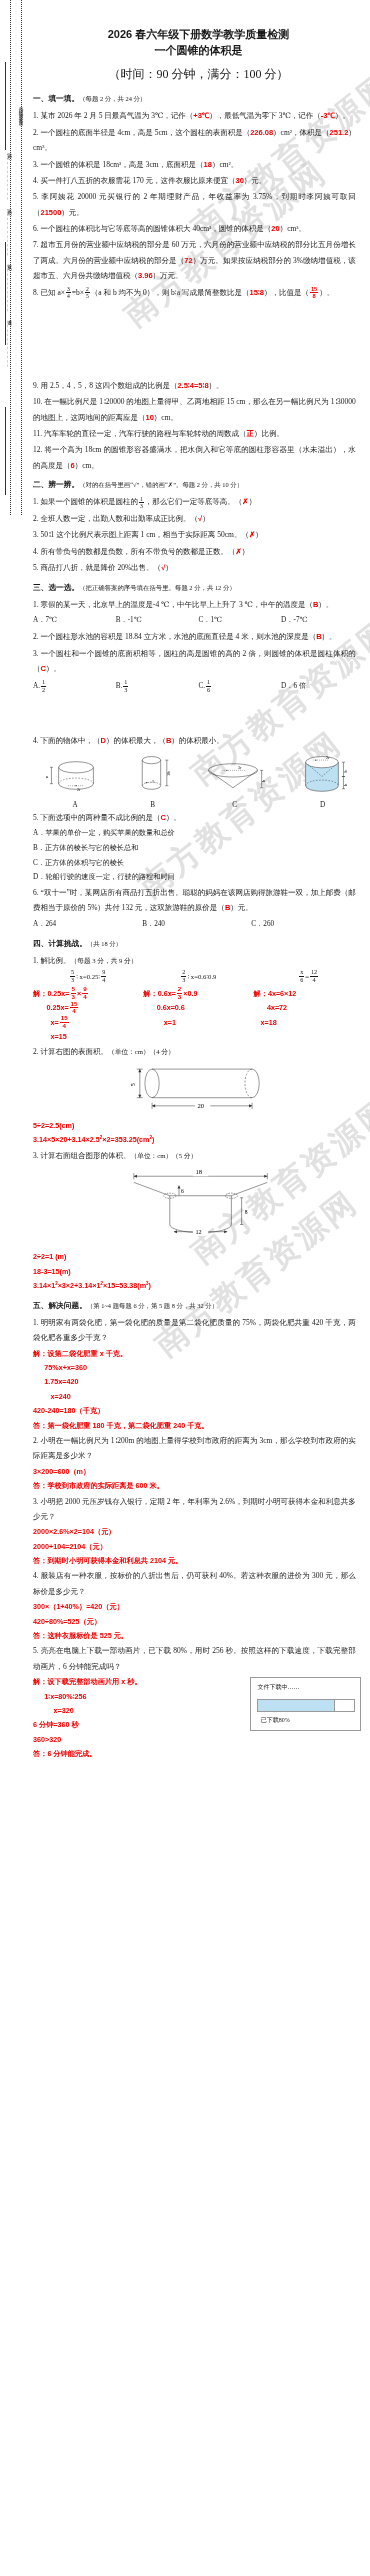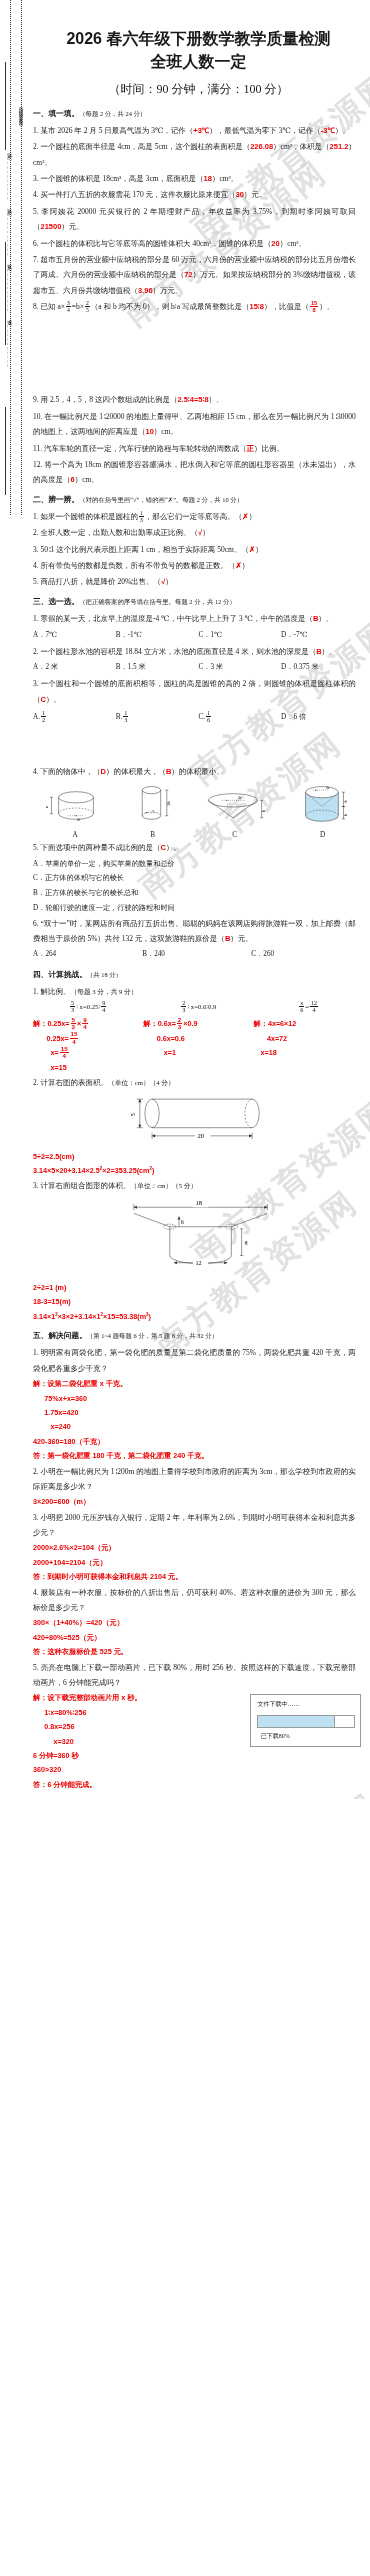--- a/index.html
+++ b/index.html
@@ -24,21 +24,21 @@
   
   .wm{position:absolute;pointer-events:none;color:#c9c9c9;
       font-family:"Liberation Sans",sans-serif;font-weight:bold;
       font-size:32px;opacity:.55;transform:rotate(-38deg);
       white-space:nowrap;letter-spacing:3.1px;z-index:0;}
 
   .content{position:relative;z-index:2;margin-left:33px;margin-right:7.2px;}
 
   
   h1.title{font-family:"Liberation Sans",sans-serif;font-weight:bold;
-    font-size:16px;text-align:center;margin:27px 0 0 0;letter-spacing:0px;line-height:1.45;}
+    font-size:11px;text-align:center;margin:27px 0 0 0;letter-spacing:0px;line-height:1.45;}
   h1.title .l2{display:block;}
   .subtitle{text-align:center;font-size:12px;margin:7.2px 0 11.3px 0;}
 
   .sec-head{font-family:"Liberation Sans",sans-serif;font-weight:bold;
     font-size:7.7px;margin:7.2px 0 4.1px 0;}
   .sec-head .note{font-weight:normal;font-size:6.4px;
     font-family:"Liberation Serif",serif;}
 
   .q{font-size:7.5px;line-height:2.05;margin:0 8px 1px 0;text-align:justify;}
   .ans{color:#ee0000;font-family:"Liberation Sans",sans-serif;font-weight:bold;}
@@ -107,21 +107,21 @@
     <div class="rail-solid" style="top:242px;height:103px;"></div>
     <div class="rail-solid" style="top:407px;height:88px;"></div>
     <div class="rail-text t2" style="top:103px;">密封线内不要答题</div>
     <div class="rail-text" style="top:149px;">学校___________ 班级___________ 姓名___________ 考号___________</div>
   </div>
 
   <div class="content">
 
     <h1 class="title">
       <span>2026 春六年级下册数学教学质量检测</span>
-      <span class="l2">全班人数一定</span>
+      <span class="l2">一个圆锥的体积是</span>
     </h1>
     <div class="subtitle">（时间：90 分钟，满分：100 分）</div>
 
     <div class="sec-head">
       <span>一、填一填。</span><span class="note">（每题 2 分，共 24 分）</span>
     </div>
 
     <p class="q">
       <span>1.</span>
       <span>某市 2026 年 2 月 5 日最高气温为 3℃，记作（</span><span class="ans">+3℃</span><span>），最低气温为零下 3℃，记作（</span><span class="ans">-3℃</span><span>）。</span>
@@ -224,26 +224,20 @@
       <span>A．7℃</span>
       <span>B．-1℃</span>
       <span>C．1℃</span>
       <span>D．-7℃</span>
     </div>
 
     <p class="q">
       <span>2.</span>
       <span>一个圆柱形水池的容积是 18.84 立方米，水池的底面直径是 4 米，则水池的深度是（</span><span class="ans">B</span><span>）。</span>
     </p>
-    <div class="opts">
-      <span>A．2 米</span>
-      <span>B．1.5 米</span>
-      <span>C．3 米</span>
-      <span>D．0.375 米</span>
-    </div>
 
     <p class="q">
       <span>3.</span>
       <span>一个圆柱和一个圆锥的底面积相等，圆柱的高是圆锥的高的 2 倍，则圆锥的体积是圆柱体积的（</span><span class="ans">C</span><span>）。</span>
     </p>
     <div class="opts" style="line-height:2.6;">
       <span><span>A.</span><span class="fr big">
             <span class="n">1</span>
             <span class="d">2</span>
           </span></span>
@@ -330,22 +324,22 @@
         <div class="lbl">D</div>
       </div>
     </div>
 
     <p class="q">
       <span>5.</span>
       <span>下面选项中的两种量不成比例的是（</span><span class="ans">C</span><span>）。</span>
     </p>
     <div class="opt-list">
       <div>A．苹果的单价一定，购买苹果的数量和总价</div>
+      <div>B．正方体的棱长与它的棱长总和</div>
       <div>C．正方体的体积与它的棱长</div>
-      <div>B．正方体的棱长与它的棱长总和</div>
       <div>D．轮船行驶的速度一定，行驶的路程和时间</div>
     </div>
 
     <p class="q">
       <span>6.</span>
       <span>“双十一”时，某网店所有商品打五折出售。聪聪的妈妈在该网店购得旅游鞋一双，加上邮费（邮费相当于原价的 5%）共付 132 元，这双旅游鞋的原价是（</span><span class="ans">B</span><span>）元。</span>
     </p>
     <div class="opts wide">
       <span>A．264</span>
       <span>B．240</span>
@@ -491,28 +485,29 @@
     </div>
 
     <p class="q">
       <span>1.</span>
       <span>明明家有两袋化肥，第一袋化肥的质量是第二袋化肥质量的 75%，两袋化肥共重 420 千克，两袋化肥各重多少千克？</span>
     </p>
     <div class="work">解：设第二袋化肥重 x 千克。</div>
     <div class="work" style="margin-left:11.3px">75%x+x=360</div>
     <div class="work" style="margin-left:11.3px">1.75x=420</div>
     <div class="work" style="margin-left:17.5px">x=240</div>
-    <div class="work">420-360=180（千克）</div>
+    <div class="work">420-240=180（千克）</div>
     <div class="work">答：第一袋化肥重 180 千克，第二袋化肥重 240 千克。</div>
 
     <p class="q">
       <span>2.</span>
       <span>小明在一幅比例尺为 1∶200m 的地图上量得学校到市政府的距离为 3cm，那么学校到市政府的实际距离是多少米？</span>
     </p>
     <div class="work">3×200=600（m）</div>
+    <div class="work">答：学校到市政府的实际距离是 600 米。</div>
 
     <p class="q">
       <span>3.</span>
       <span>小明把 2000 元压岁钱存入银行，定期 2 年，年利率为 2.6%，到期时小明可获得本金和利息共多少元？</span>
     </p>
     <div class="work">2000×2.6%×2=104（元）</div>
     <div class="work">2000+104=2104（元）</div>
     <div class="work">答：到期时小明可获得本金和利息共 2104 元。</div>
 
     <p class="q">
@@ -531,21 +526,20 @@
     <div class="dlcard floatright">
       <div class="t">文件下载中……</div>
       <div class="dlbar">
         <i id="dlfill" style="width: 80%;"></i>
       </div>
       <div class="b">已下载80%</div>
     </div>
 
     <div class="work">解：设下载完整部动画片用 x 秒。</div>
     <div class="work" style="margin-left:11.3px">1∶x=80%∶256</div>
-    <div class="work" style="margin-left:11.3px">0.8x=256</div>
     <div class="work" style="margin-left:20.6px">x=320</div>
     <div class="work">6 分钟=360 秒</div>
     <div class="work">360&gt;320</div>
     <div class="work">答：6 分钟能完成。</div>
     <div class="clear"></div>
     <div class="spacer"></div>
   </div>
 </div>
 
 

